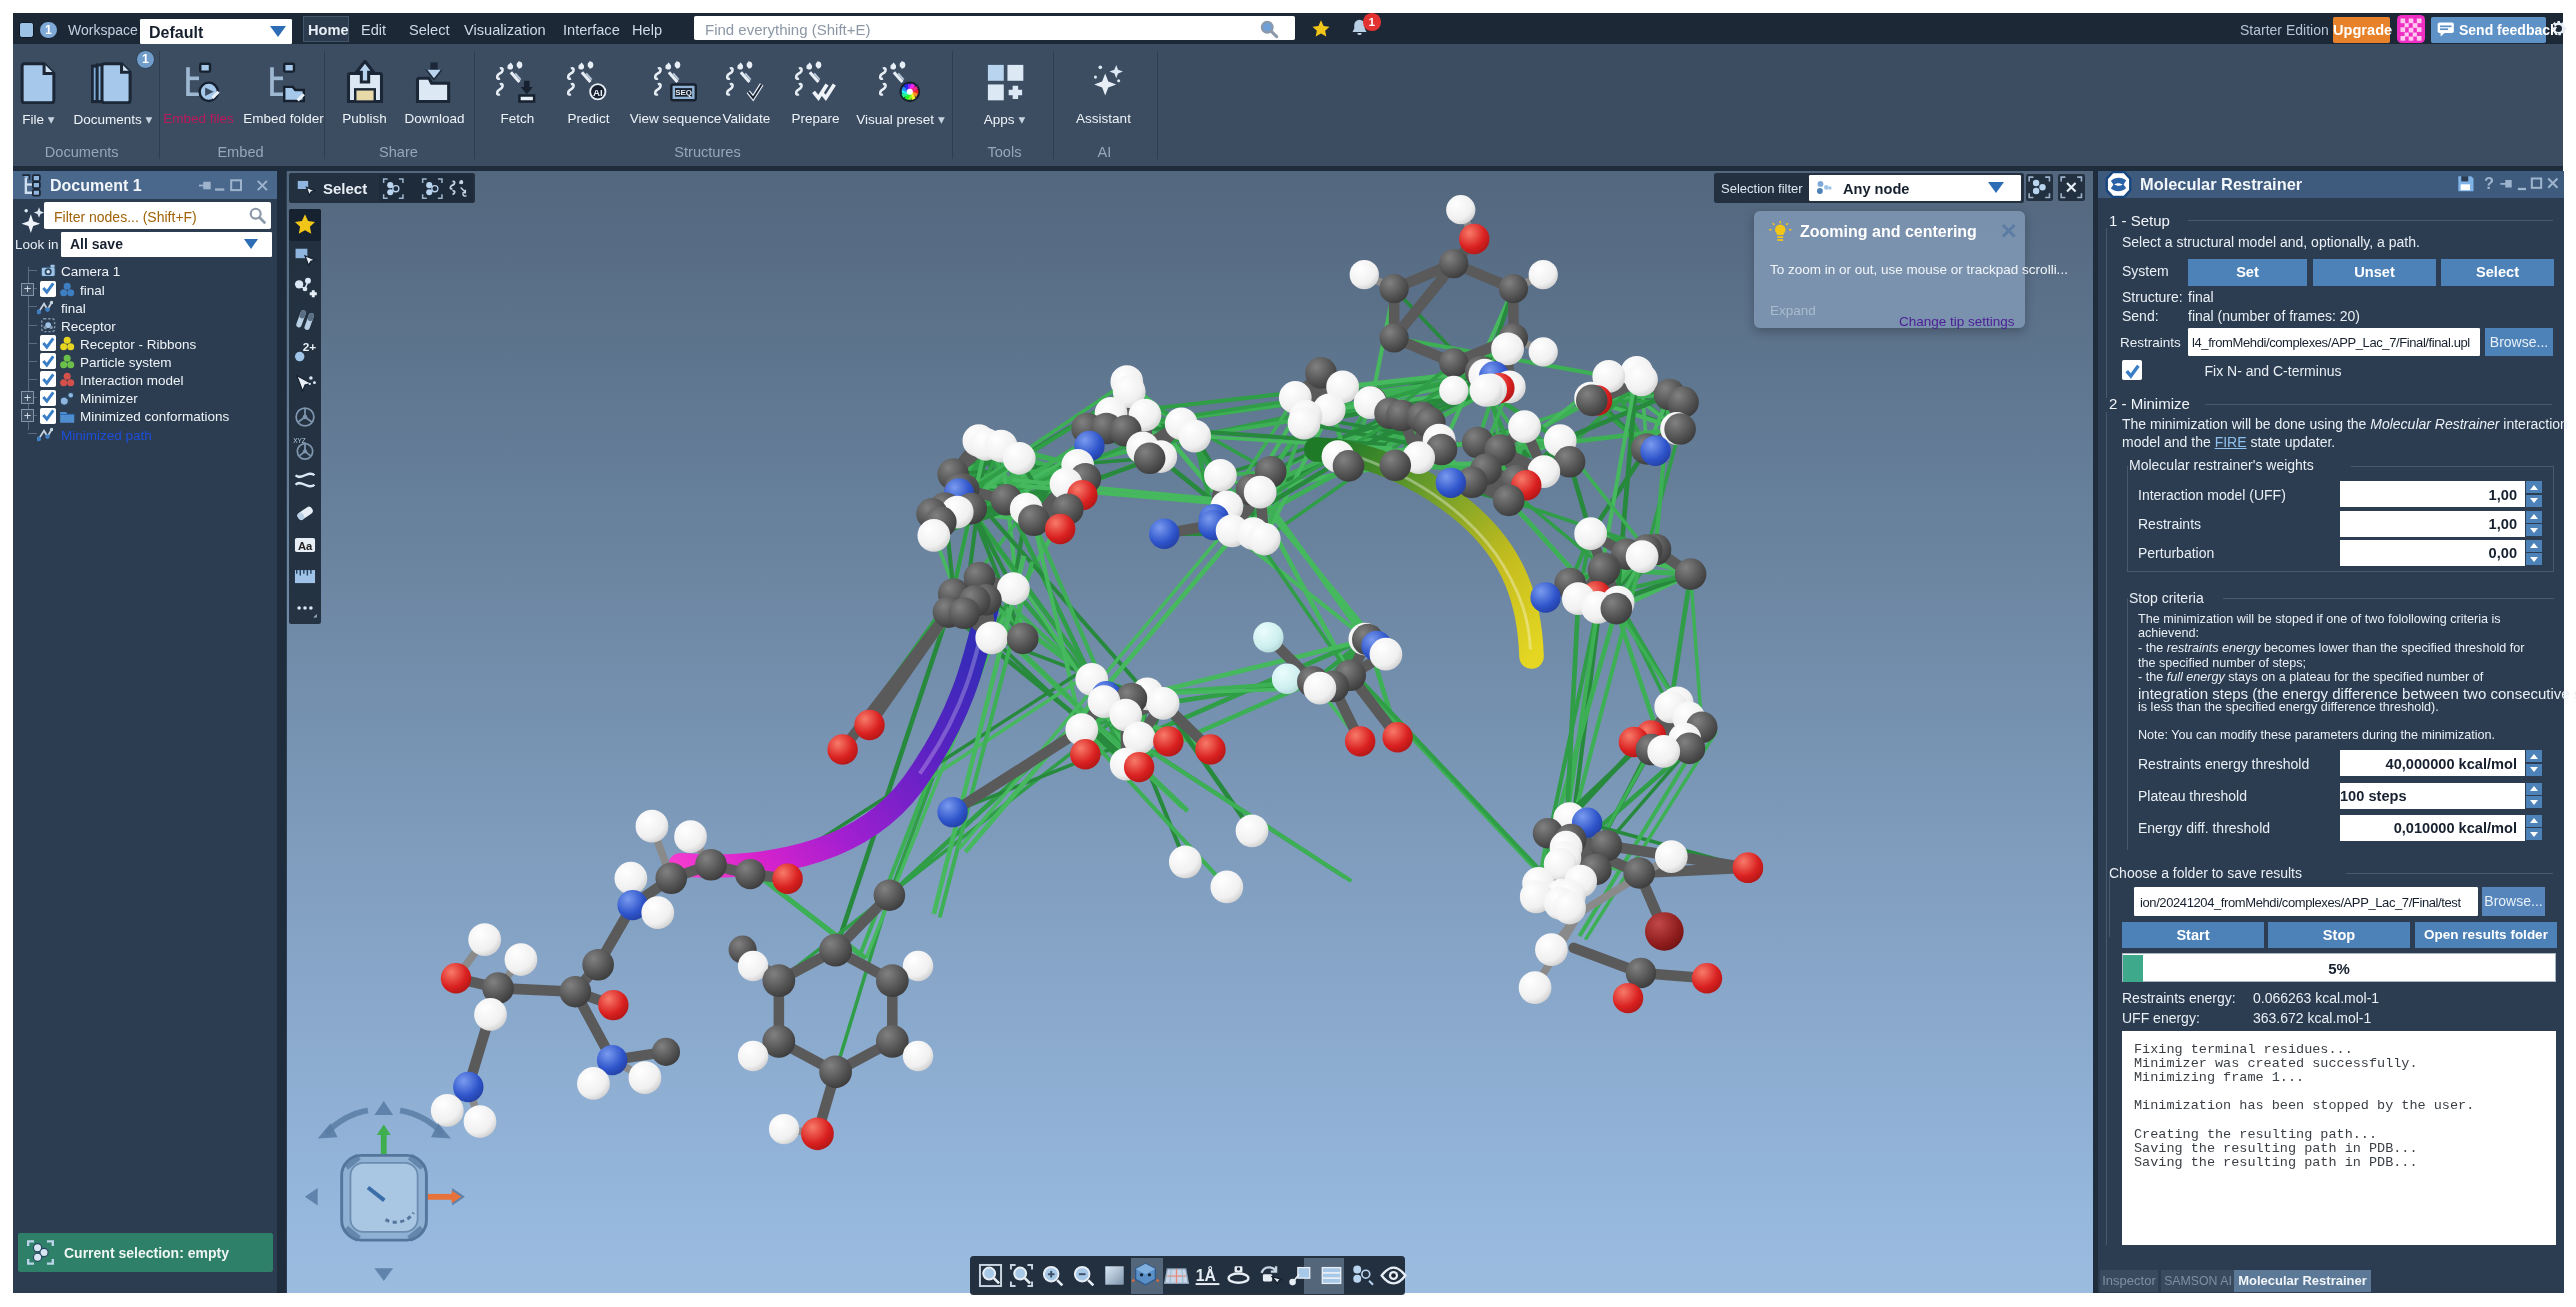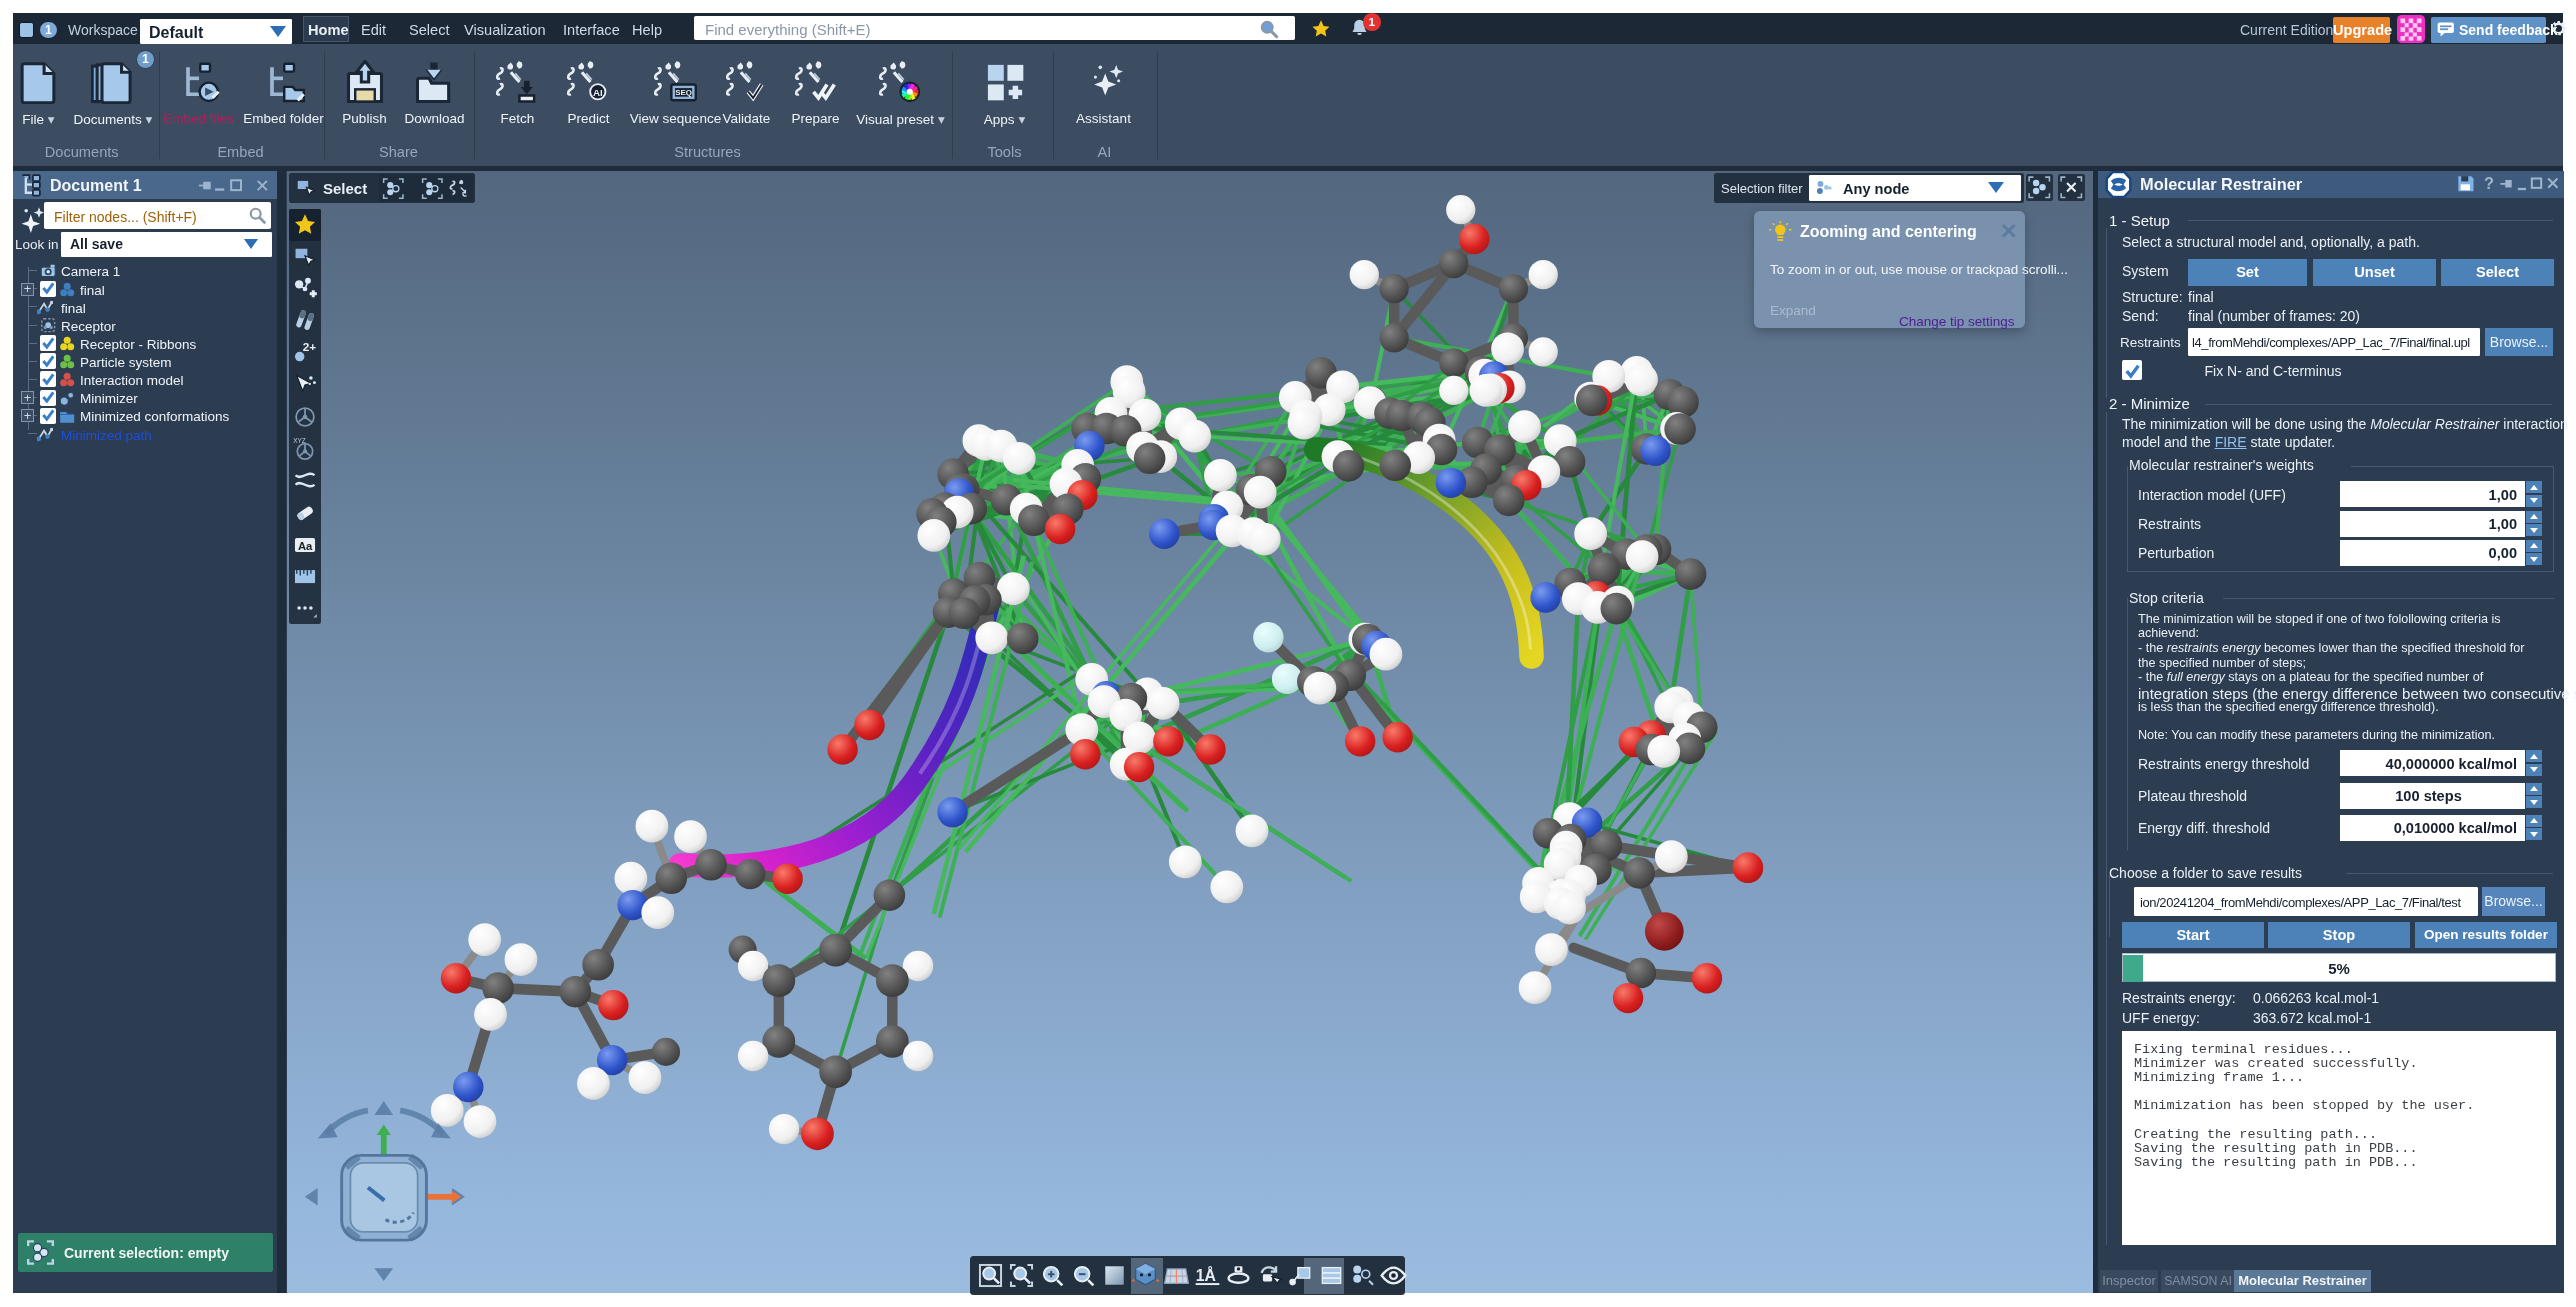--- a/index.html
+++ b/index.html
@@ -27,21 +27,21 @@
     <line x1="21" y1="21" x2="30" y2="30" stroke="#8b98a8" stroke-width="5" stroke-linecap="round"></line>
   </svg>
 <svg class="a" style="left:1311px;top:18.7px" width="20" height="20" viewBox="0 0 24 24">
     <path d="M12 1.6l3.1 6.7 7.1.9-5.2 4.9 1.4 7-6.4-3.6-6.4 3.6 1.4-7L1.8 9.2l7.1-.9z" fill="#f2c618"></path>
   </svg>
 <svg class="a" style="left:1349px;top:18px" width="21" height="21" viewBox="0 0 24 24">
     <path d="M12 2a6 6 0 0 0-6 6v4l-2 4h16l-2-4V8a6 6 0 0 0-6-6z" fill="#b9cfe4"></path>
     <path d="M9.5 17a2.5 2.5 0 0 0 5 0z" fill="#b9cfe4"></path>
   </svg>
 <div class="a" style="left:1363px;top:13px;width:17.5px;height:17.5px;background:#e23232;border-radius:50%;color:#fff;font-size:11.7px;font-weight:bold;text-align:center;line-height:17.5px;">1</div>
-<div class="a" style="left:2240px;top:22px;color:#b6c5d6;font-size:14px;white-space:nowrap;">Current Edition</div>
+<div class="a" style="left:2240px;top:22px;color:#b6c5d6;font-size:14px;white-space:nowrap;">Starter Edition</div>
 <div class="a" style="left:2333px;top:17px;width:57px;height:26px;background:#e8822a;border-radius:1.8px;color:#fff;font-size:14.6px;font-weight:bold;text-align:center;line-height:26px;">Upgrade</div>
 <svg class="a" style="left:2397px;top:15px" width="28" height="28" viewBox="0 0 48 48">
     <rect width="48" height="48" rx="8" fill="#ef2fc4"></rect>
     <g fill="#ffc9ef">
       <rect x="6" y="6" width="8" height="8"></rect>
       <rect x="20" y="6" width="8" height="8"></rect>
       <rect x="34" y="6" width="8" height="8"></rect>
       <rect x="13" y="14" width="7" height="7"></rect>
       <rect x="27" y="14" width="8" height="8"></rect>
       <rect x="6" y="21" width="8" height="8"></rect>
@@ -2269,21 +2269,21 @@
 <div class="a" style="left:2138px;top:728px;width:419px;height:14.6px;color:#e9eff5;font-size:12.6px;white-space:nowrap;">Note: You can modify these parameters during the minimization.</div>
 <div class="a" style="left:2138px;top:756px;width:199px;height:15px;color:#e9eff5;font-size:14px;white-space:nowrap;">Restraints energy threshold</div>
 <div class="a" style="left:2340px;top:750px;width:185px;height:26px;background:#fff;"></div>
 <div class="a" style="left:2340px;top:756px;width:177px;height:15px;color:#16202e;font-size:14.6px;font-weight:bold;text-align:right;">40,000000 kcal/mol</div>
 <div class="a" style="left:2526px;top:750px;width:16.4px;height:12.3px;background:#4d82b8;"></div>
 <div class="a" style="left:2526px;top:764px;width:16.4px;height:12.3px;background:#4d82b8;"></div>
 <div class="a" style="left:2530px;top:754px;border-left:4.1px solid transparent;border-right:4.1px solid transparent;border-bottom:5.3px solid #fff"></div>
 <div class="a" style="left:2530px;top:767px;border-left:4.1px solid transparent;border-right:4.1px solid transparent;border-top:5.3px solid #fff"></div>
 <div class="a" style="left:2138px;top:788px;width:199px;height:15px;color:#e9eff5;font-size:14px;white-space:nowrap;">Plateau threshold</div>
 <div class="a" style="left:2340px;top:783px;width:185px;height:26px;background:#fff;"></div>
-<div class="a" style="left:2340px;top:788px;width:177px;height:15px;color:#16202e;font-size:14.6px;font-weight:bold;text-align:center;">100 steps</div>
+<div class="a" style="left:2340px;top:788px;width:177px;height:15px;color:#16202e;font-size:14.6px;font-weight:bold;text-align:left;">100 steps</div>
 <div class="a" style="left:2526px;top:783px;width:16.4px;height:12.3px;background:#4d82b8;"></div>
 <div class="a" style="left:2526px;top:796px;width:16.4px;height:12.3px;background:#4d82b8;"></div>
 <div class="a" style="left:2530px;top:786px;border-left:4.1px solid transparent;border-right:4.1px solid transparent;border-bottom:5.3px solid #fff"></div>
 <div class="a" style="left:2530px;top:800px;border-left:4.1px solid transparent;border-right:4.1px solid transparent;border-top:5.3px solid #fff"></div>
 <div class="a" style="left:2138px;top:820px;width:199px;height:15px;color:#e9eff5;font-size:14px;white-space:nowrap;">Energy diff. threshold</div>
 <div class="a" style="left:2340px;top:815px;width:185px;height:26px;background:#fff;"></div>
 <div class="a" style="left:2340px;top:820px;width:177px;height:15px;color:#16202e;font-size:14.6px;font-weight:bold;text-align:right;">0,010000 kcal/mol</div>
 <div class="a" style="left:2526px;top:815px;width:16.4px;height:12.3px;background:#4d82b8;"></div>
 <div class="a" style="left:2526px;top:828px;width:16.4px;height:12.3px;background:#4d82b8;"></div>
 <div class="a" style="left:2530px;top:818px;border-left:4.1px solid transparent;border-right:4.1px solid transparent;border-bottom:5.3px solid #fff"></div>

